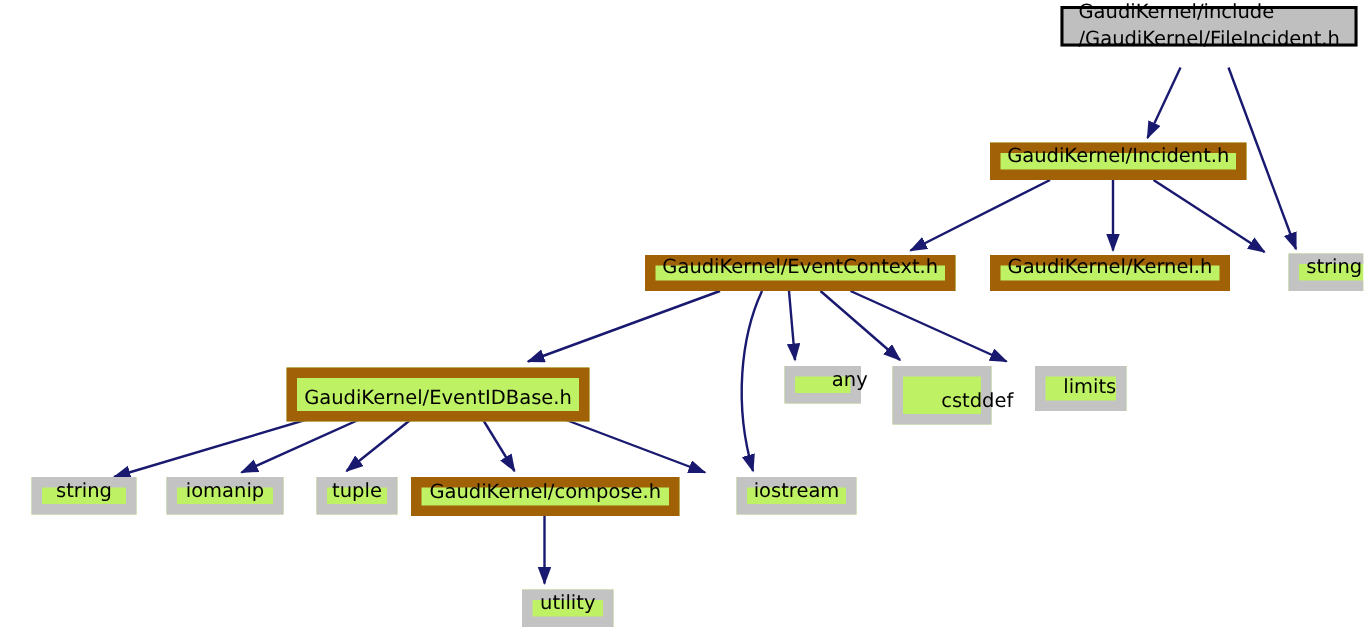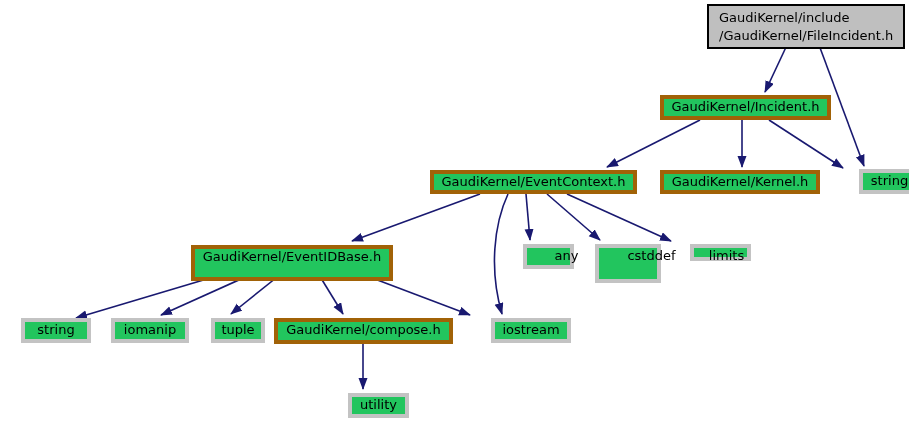--- a/index.html
+++ b/index.html
@@ -8,24 +8,24 @@
     width:909px;height:425px;
     background:#ffffff;
     font-family:"DejaVu Sans","Liberation Sans",sans-serif;
     color:#000000;
     overflow:hidden;
   }
   #edges{position:absolute;left:0;top:0;width:909px;height:425px;pointer-events:none;}
   .node{
     position:absolute;
     box-sizing:border-box;
-    background:#22c55e;
-    border:4px solid #a16207;
+    background:#bef264;
+    border:7px solid #a16207;
     display:flex;
-    align-items:flex-start;
+    align-items:flex-end;
     justify-content:center;
     font-size:13px;
     line-height:16px;
     white-space:nowrap;
     cursor:pointer;
   }
   .node.system{border-color:#c3c3c3;margin-left:16px;}
   .node.root{
     background:#bfbfbf;
     border:2px solid #000000;
@@ -60,21 +60,21 @@
       <path d="M508,194 C494,224 489,270 502,314" marker-end="url(#arrow)" stroke="#191970"></path>
       <path d="M237,270 L76,318" marker-end="url(#arrow)" stroke="#191970"></path>
       <path d="M261,270 L161,315" marker-end="url(#arrow)" stroke="#191970"></path>
       <path d="M286,270 L231,314" marker-end="url(#arrow)" stroke="#191970"></path>
       <path d="M316,270 L343,314" marker-end="url(#arrow)" stroke="#191970"></path>
       <path d="M351,270 L470,315" marker-end="url(#arrow)" stroke="#191970"></path>
       <path d="M363,344 L363,389" marker-end="url(#arrow)" stroke="#191970"></path>
     </g>
   </svg>
 
-  <div class="node root" style="left:707px;top:4px;width:198px;height:45px;justify-content:center;">
+  <div class="node root" style="left:707px;top:4px;width:198px;height:27px;justify-content:center;">
     <span>GaudiKernel/include</span>
     <span>/GaudiKernel/FileIncident.h</span>
   </div>
 
   <div class="node" style="left:660px;top:95px;width:171px;height:25px;">
     <span>GaudiKernel/Incident.h</span>
   </div>
 
   <div class="node" style="left:660px;top:170px;width:160px;height:24px;">
     <span>GaudiKernel/Kernel.h</span>
@@ -93,21 +93,21 @@
   </div>
 
   <div class="node system" style="left:507px;top:244px;width:51px;height:25px;padding-left:36px;">
     <span>any</span>
   </div>
 
   <div class="node system" style="left:579px;top:244px;width:66px;height:39px;padding-left:47px;">
     <span>cstddef</span>
   </div>
 
-  <div class="node system" style="left:674px;top:244px;width:61px;height:17px;padding-left:12px;">
+  <div class="node system" style="left:674px;top:244px;width:61px;height:30px;padding-left:12px;">
     <span>limits</span>
   </div>
 
   <div class="node system" style="left:5px;top:318px;width:70px;height:25px;">
     <span>string</span>
   </div>
 
   <div class="node system" style="left:95px;top:318px;width:78px;height:25px;">
     <span>iomanip</span>
   </div>

